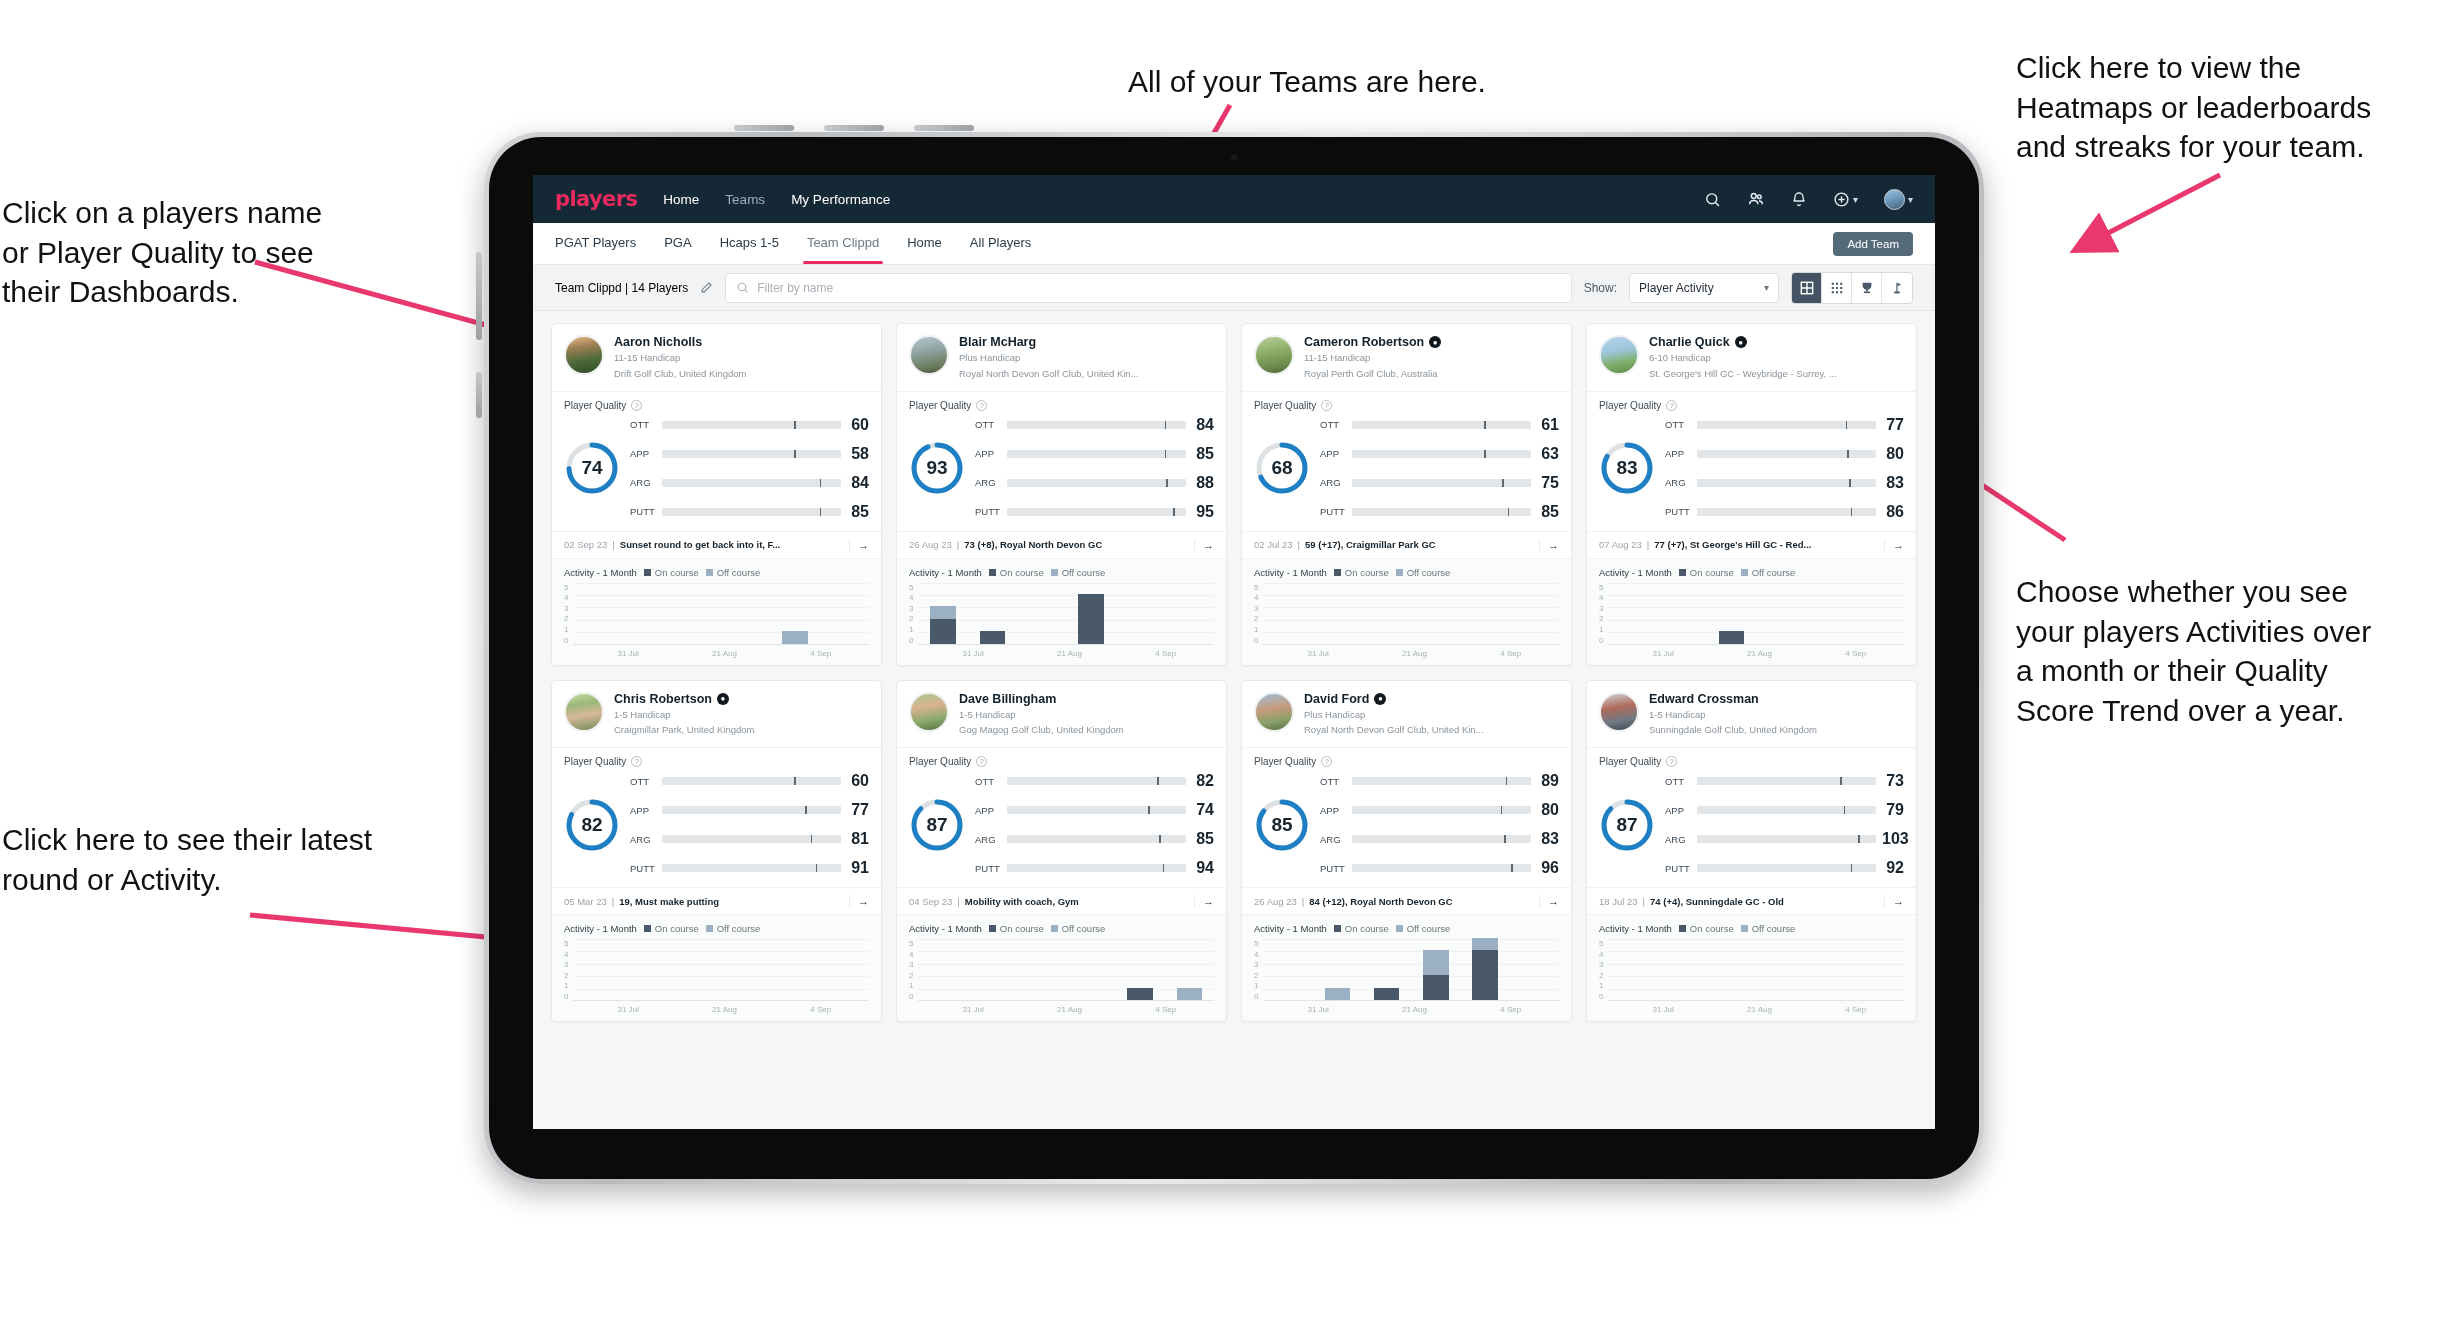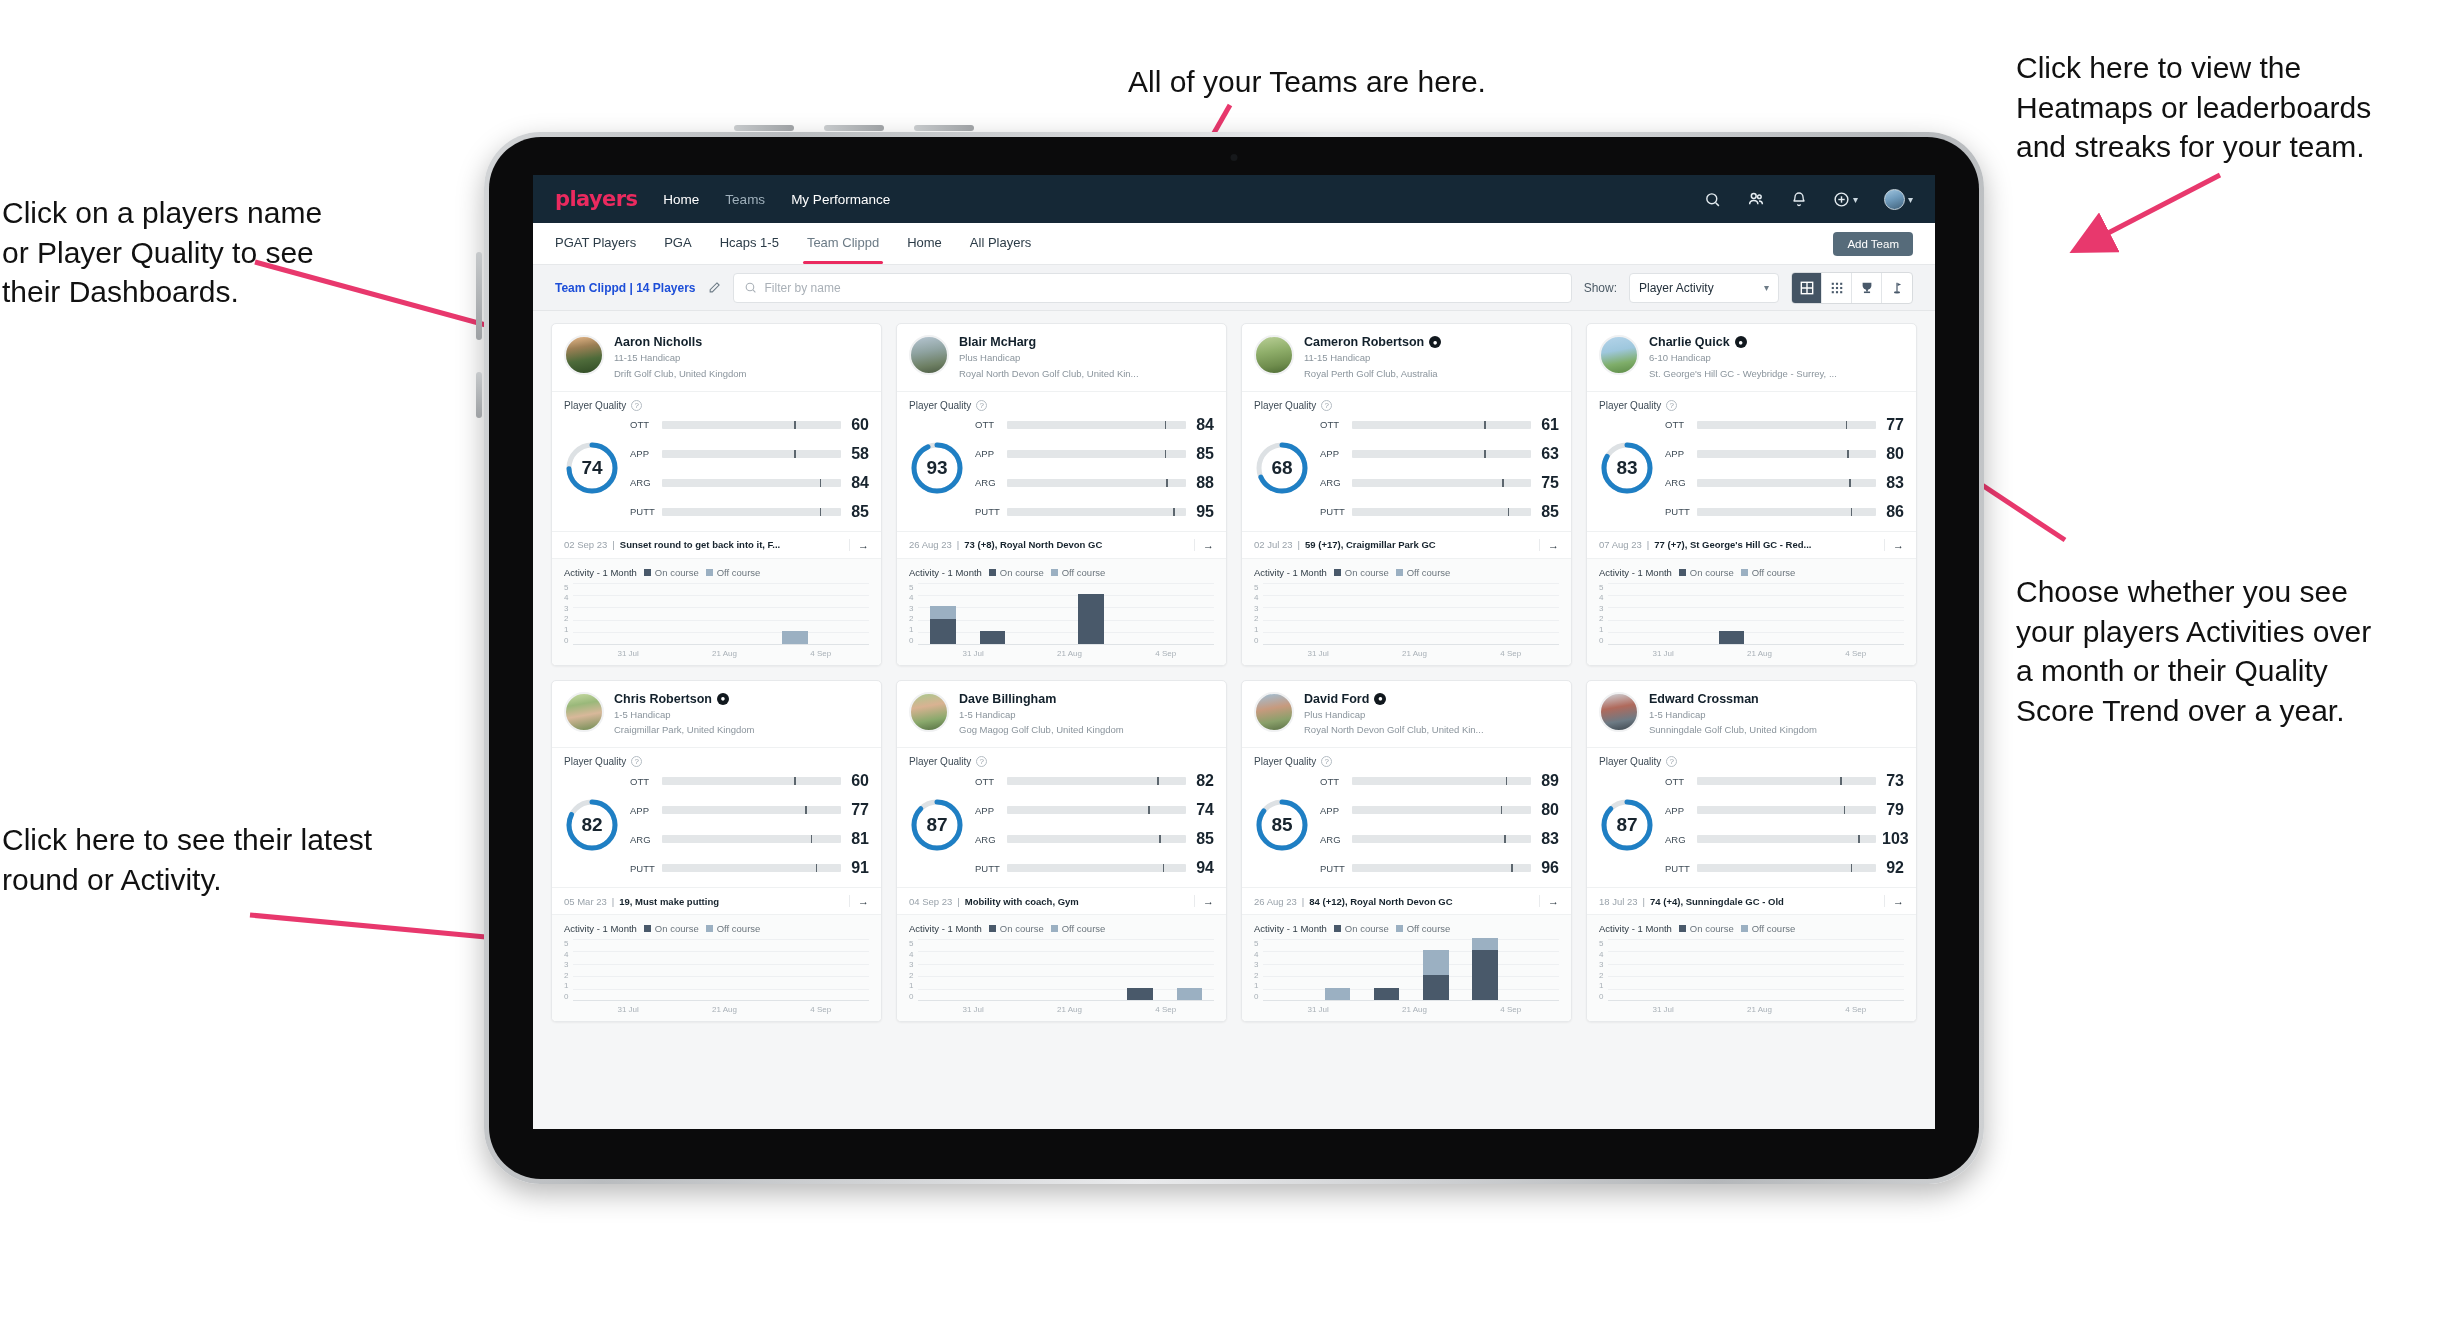--- a/index.html
+++ b/index.html
@@ -111,21 +111,21 @@
     border: none;
   }
 
   
   .toolbar {
     height: 46px; background: #f2f3f5;
     display: flex; align-items: center;
     padding: 0 22px; gap: 12px;
     border-bottom: 1px solid #e4e6e8;
   }
-  .team-label { font-size: 12px; font-weight: 700; color: #1d4ed8; white-space: nowrap; }
+  .team-label { font-size: 12px; font-weight: 400; color: #000000; white-space: nowrap; }
   .pencil { color: #6d7b86; display: flex; }
   .searchbox {
     flex: 1; height: 30px; background: #ffffff;
     border: 1px solid #dfe2e5; border-radius: 4px;
     display: flex; align-items: center; gap: 8px; padding: 0 10px;
   }
   .searchbox .ph { color: #a9b0b7; font-size: 12px; }
   .show-label { font-size: 12px; color: #4c5a65; }
   .select {
     width: 150px; height: 30px; background: #fff;

